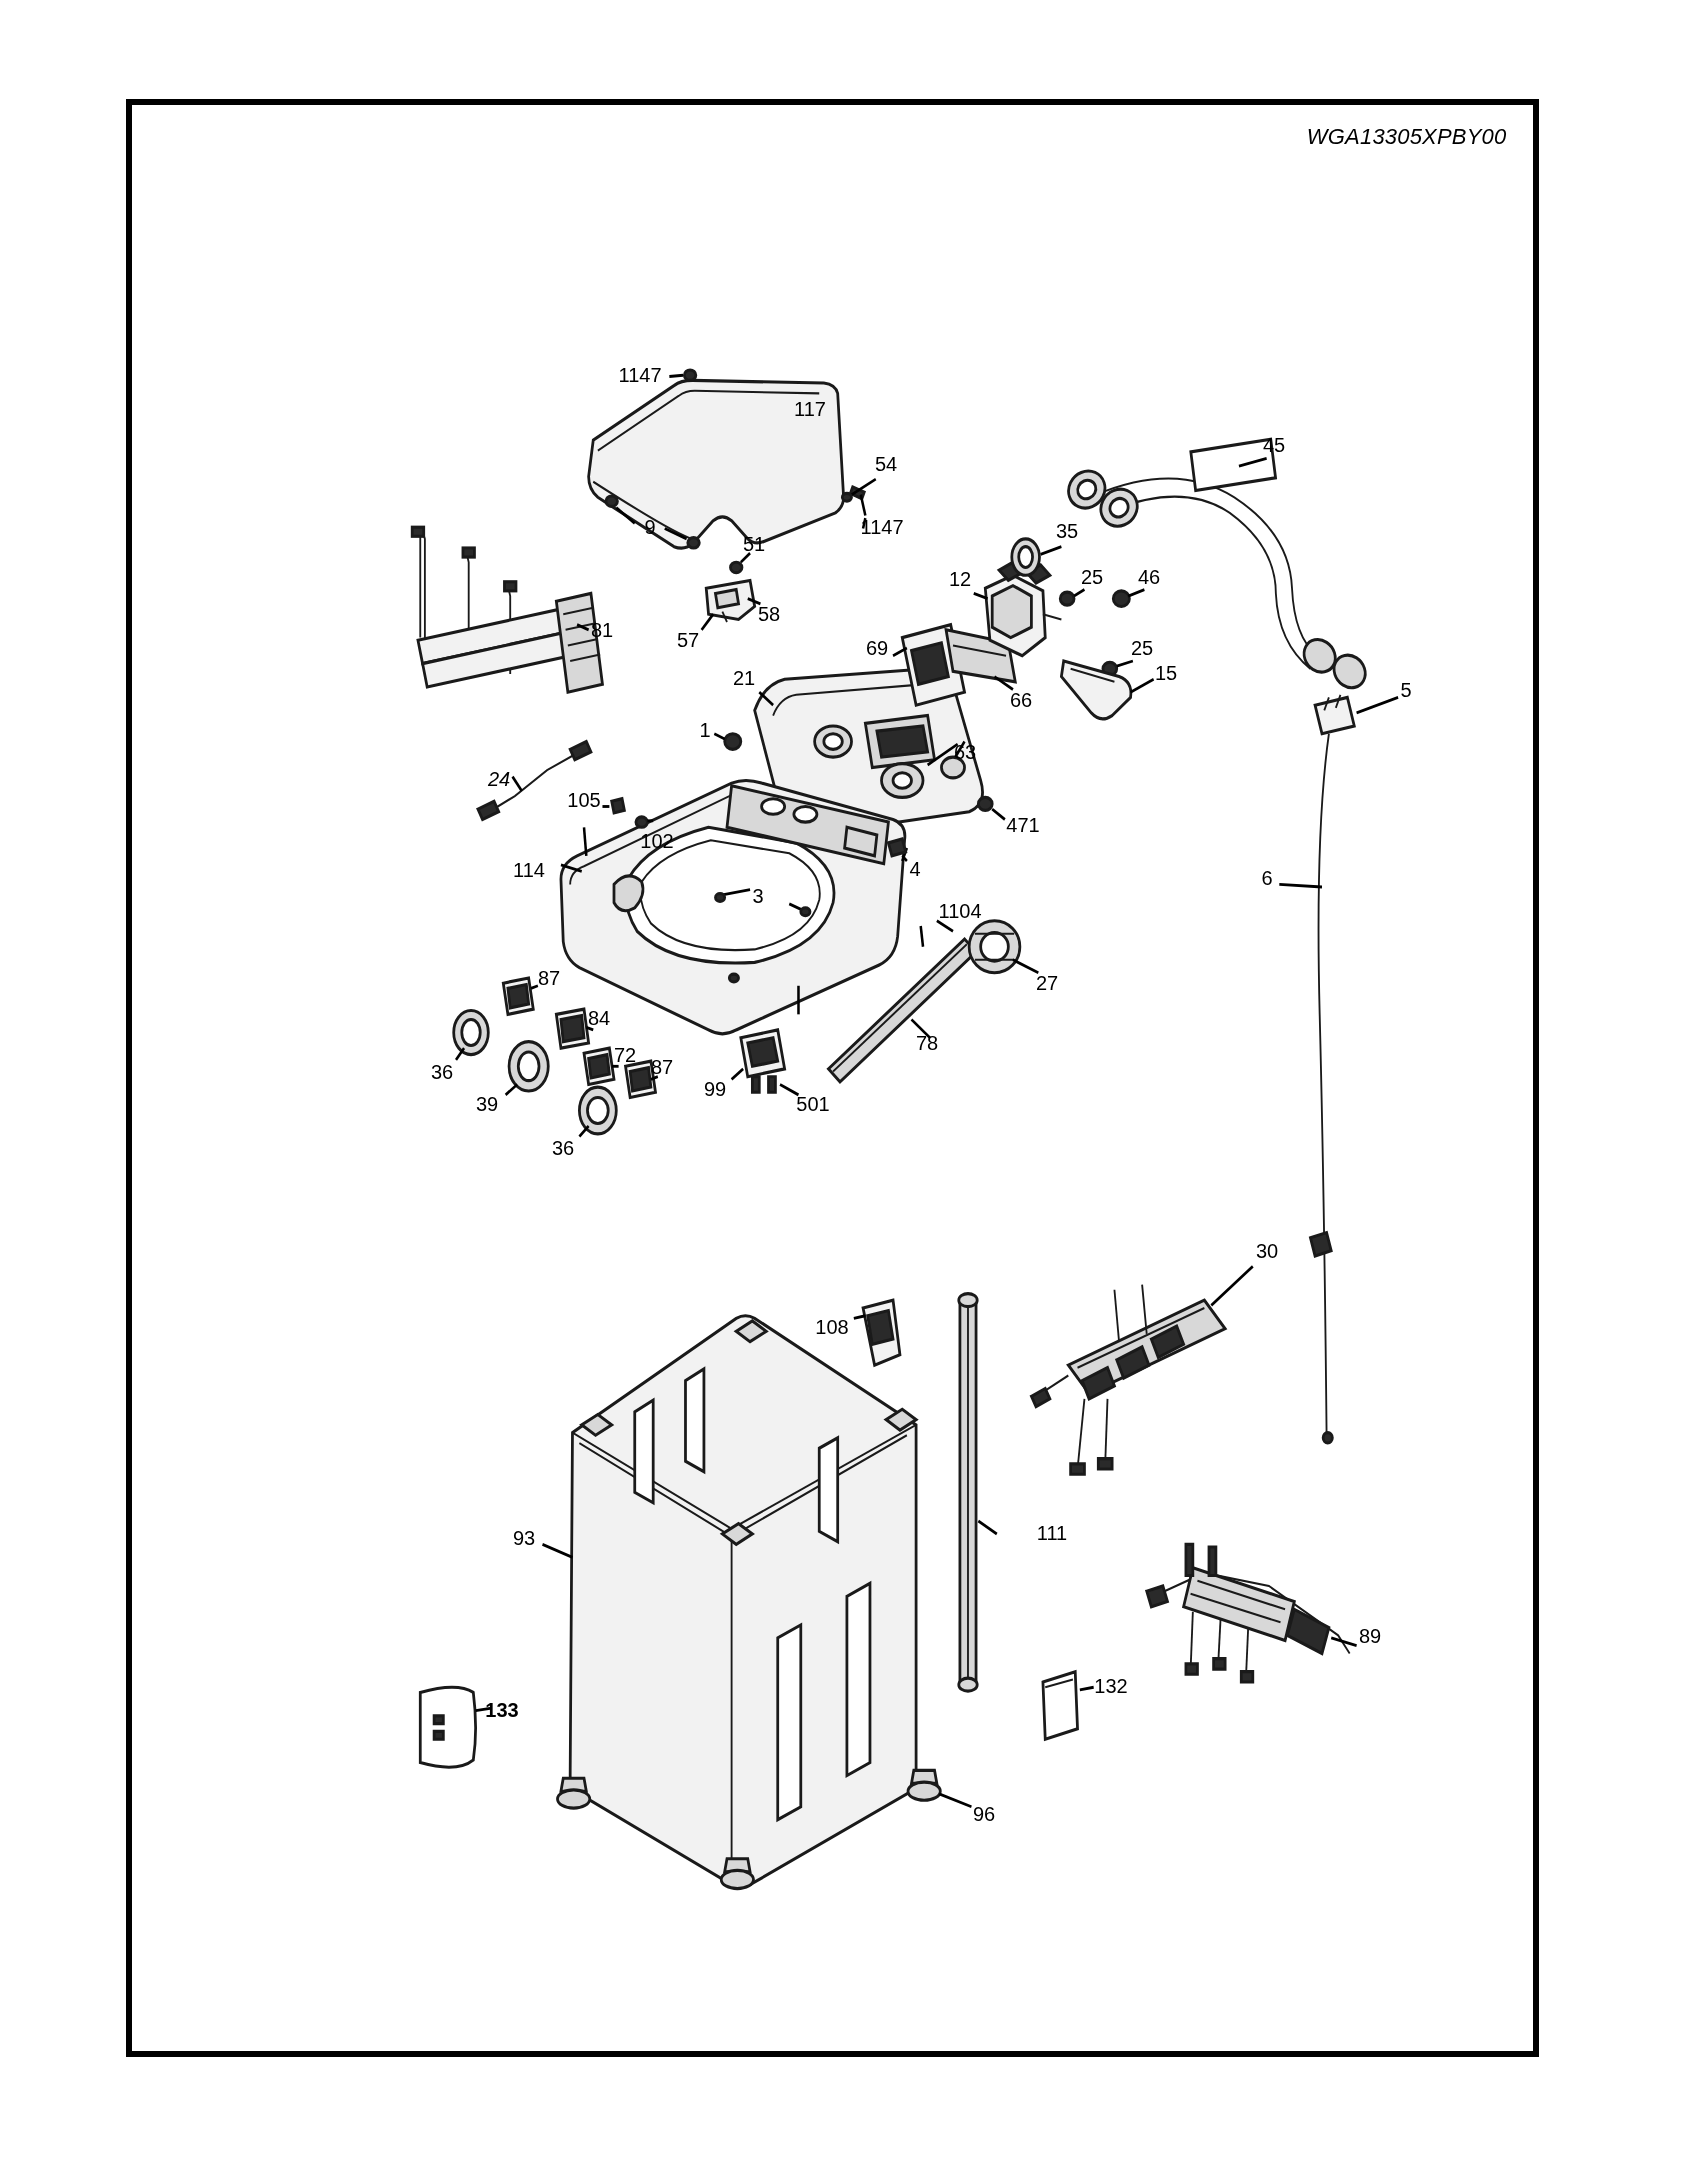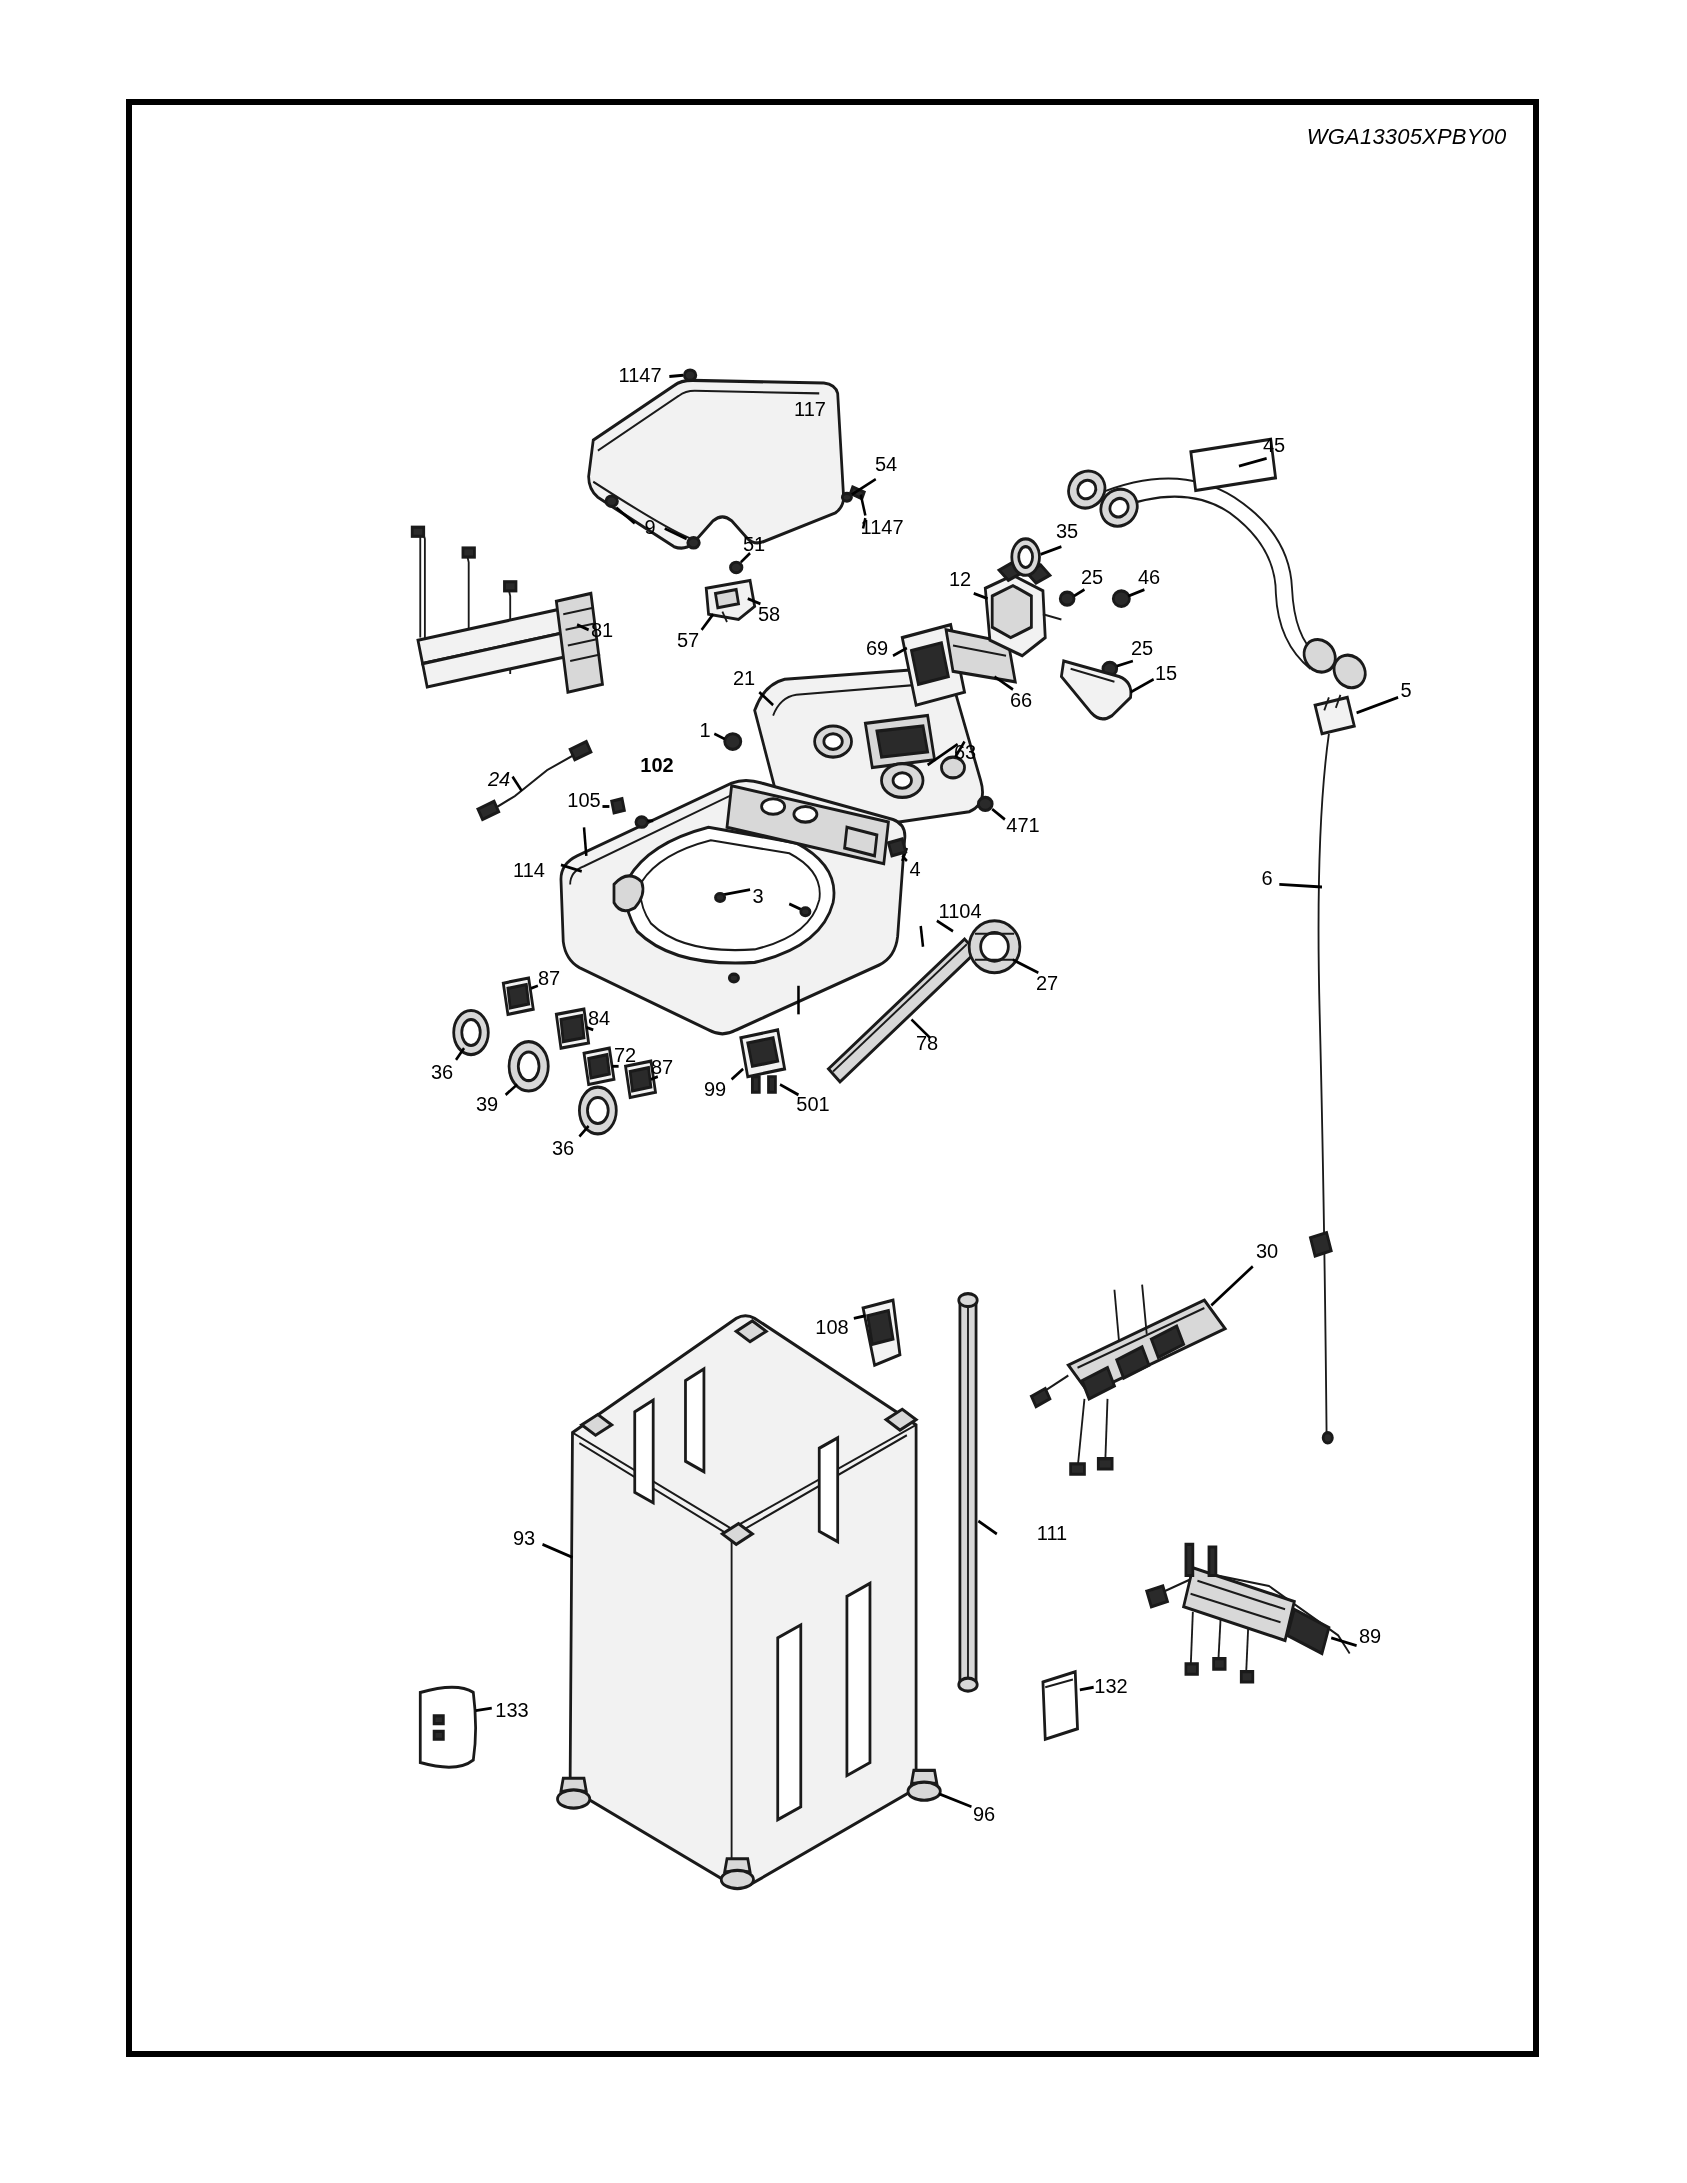--- a/index.html
+++ b/index.html
@@ -467,21 +467,21 @@
       <div class="callout" style="left: 745px; top: 543px;">69</div>
       <div class="callout" style="left: 1010px; top: 543px;">25</div>
       <div class="callout" style="left: 1034px; top: 568px;">15</div>
       <div class="callout" style="left: 612px; top: 573px;">21</div>
       <div class="callout" style="left: 889px; top: 595px;">66</div>
       <div class="callout" style="left: 1274px; top: 585px;">5</div>
       <div class="callout" style="left: 573px; top: 625px;">1</div>
       <div class="callout" style="left: 833px; top: 647px;">63</div>
       <div class="callout" style="left: 367px; top: 674px; font-style: italic;">24</div>
       <div class="callout" style="left: 452px; top: 695px;">105</div>
-      <div class="callout" style="left: 525px; top: 660px; font-weight: bold;">102</div>
+      <div class="callout" style="left: 525px; top: 736px;">102</div>
       <div class="callout" style="left: 891px; top: 720px;">471</div>
       <div class="callout" style="left: 397px; top: 765px;">114</div>
       <div class="callout" style="left: 1135px; top: 773px;">6</div>
       <div class="callout" style="left: 626px; top: 791px;">3</div>
       <div class="callout" style="left: 783px; top: 764px;">4</div>
       <div class="callout" style="left: 828px; top: 806px;">1104</div>
       <div class="callout" style="left: 915px; top: 878px;">27</div>
       <div class="callout" style="left: 417px; top: 873px;">87</div>
       <div class="callout" style="left: 467px; top: 913px;">84</div>
       <div class="callout" style="left: 795px; top: 938px;">78</div>
@@ -490,19 +490,19 @@
       <div class="callout" style="left: 530px; top: 962px;">87</div>
       <div class="callout" style="left: 583px; top: 984px;">99</div>
       <div class="callout" style="left: 355px; top: 999px;">39</div>
       <div class="callout" style="left: 681px; top: 999px;">501</div>
       <div class="callout" style="left: 431px; top: 1043px;">36</div>
       <div class="callout" style="left: 1135px; top: 1146px;">30</div>
       <div class="callout" style="left: 700px; top: 1202px; margin-top: 20px;">108</div>
       <div class="callout" style="left: 920px; top: 1428px;">111</div>
       <div class="callout" style="left: 392px; top: 1433px;">93</div>
       <div class="callout" style="left: 1238px; top: 1531px;">89</div>
-      <div class="callout" style="left: 380px; top: 1605px;">133</div>
+      <div class="callout" style="left: 370px; top: 1605px; font-weight: bold;">133</div>
       <div class="callout" style="left: 979px; top: 1581px;">132</div>
       <div class="callout" style="left: 852px; top: 1709px;">96</div>
     </div>
 
 </div>
 
 
 </body></html>

